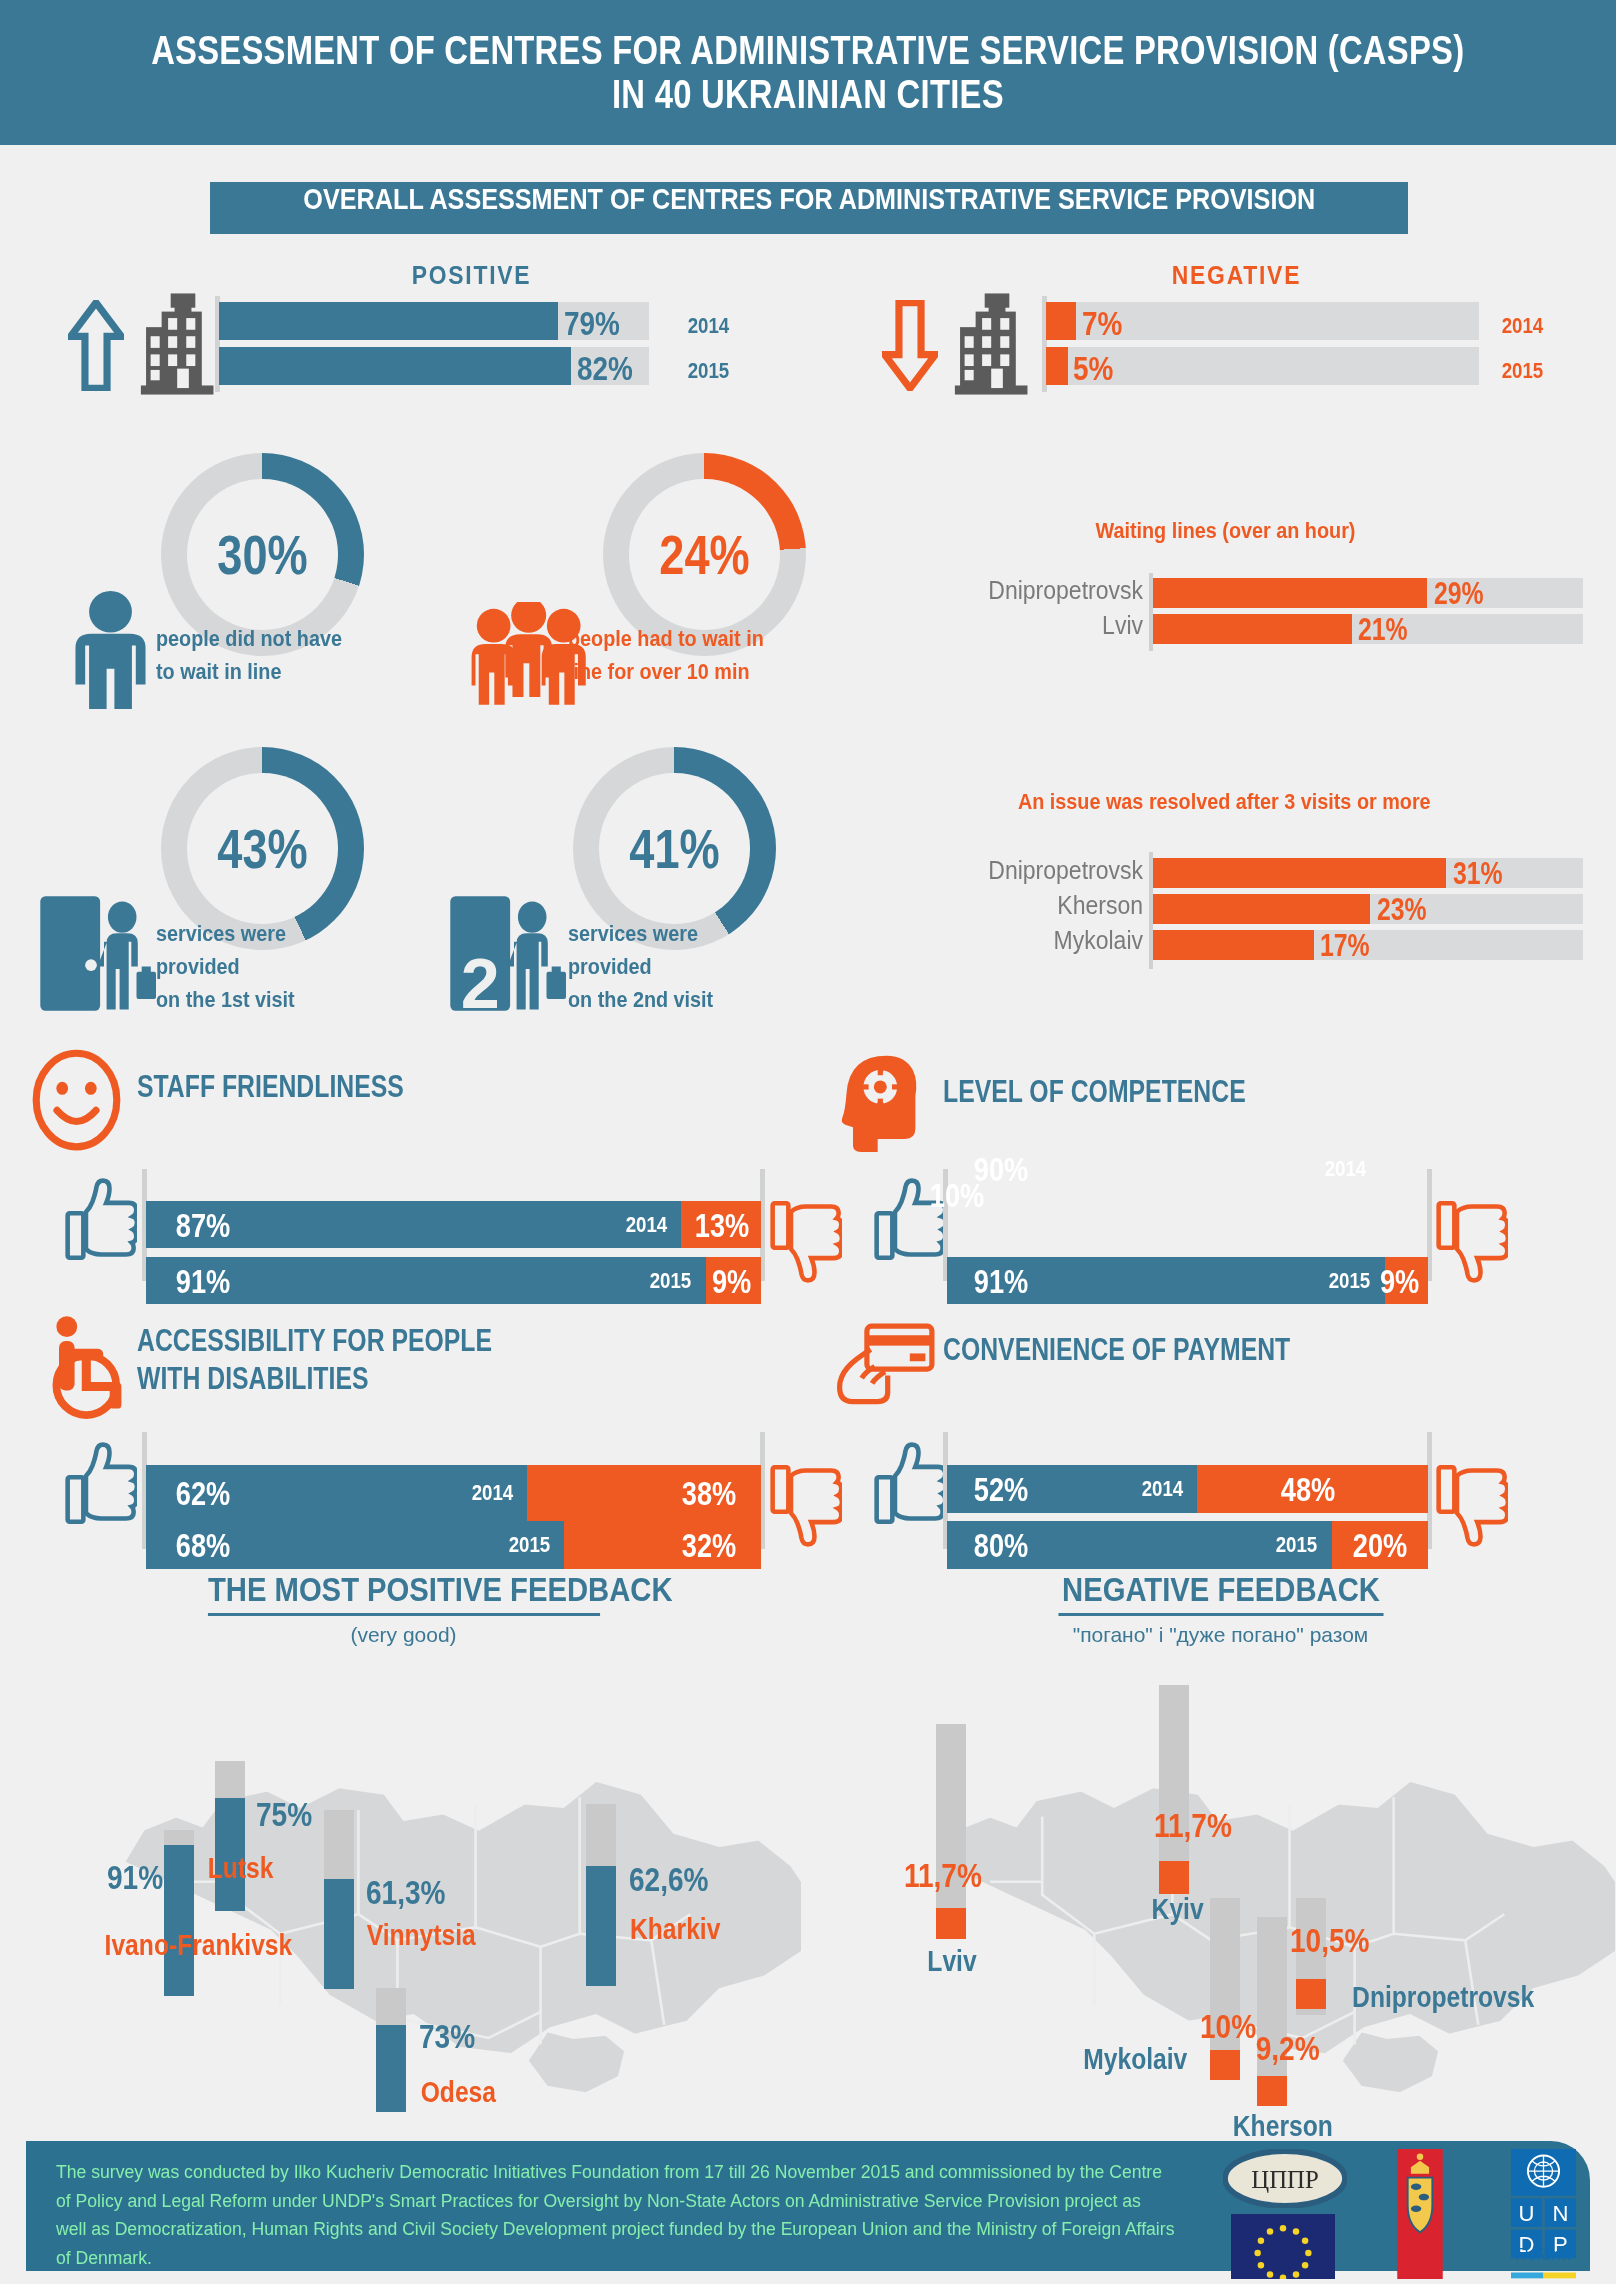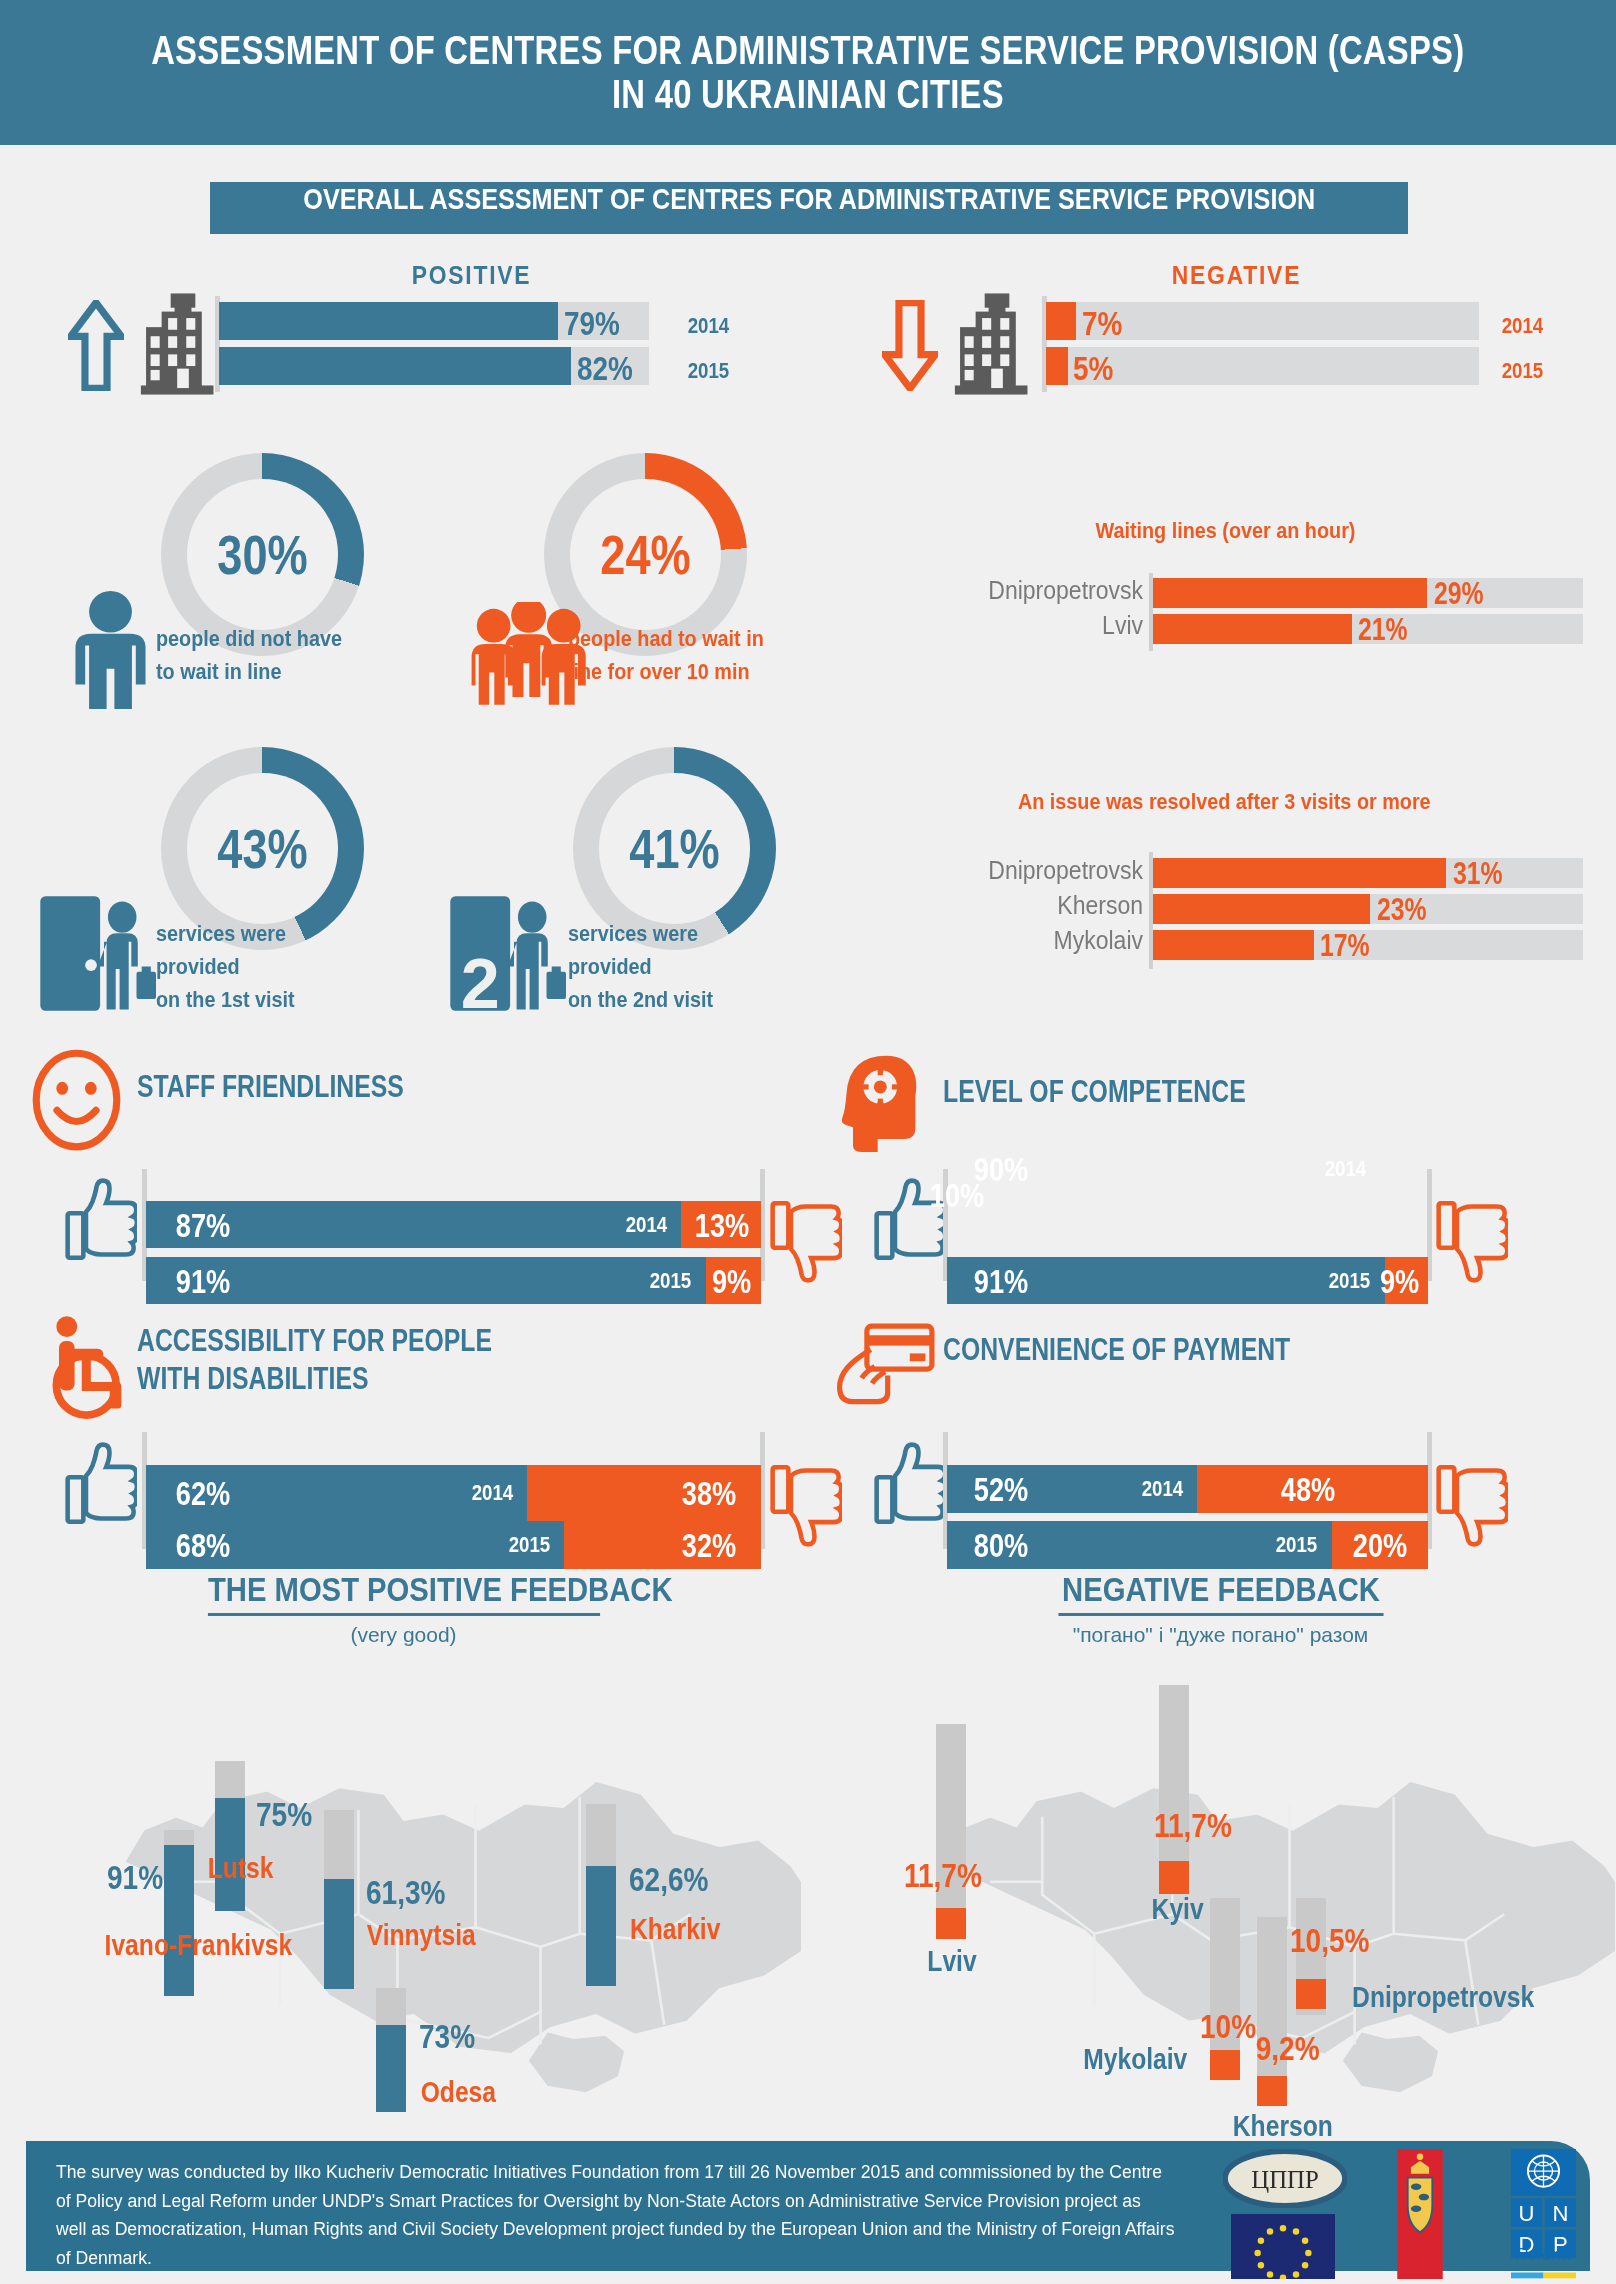--- a/index.html
+++ b/index.html
@@ -70,21 +70,21 @@
   
   .map-title { position:absolute; font-weight:bold; font-size:34px; color:#3a7895; text-align:center; transform:scaleX(.86); border-bottom:3.3px solid #3a7895; padding-bottom:3.9px; white-space:nowrap; }
   .map-sub { position:absolute; font-size:21px; color:#3a7895; text-align:center; width:391px; }
   .vbar-grey { position:absolute; background:#c9c9c9; }
   .vbar-fill { position:absolute; }
   .vb-pct { position:absolute; font-weight:bold; font-size:33px; transform:scaleX(.85); white-space:nowrap; }
   .vb-city { position:absolute; font-weight:bold; font-size:29px; transform:scaleX(.85); white-space:nowrap; }
 
   
   #footer { position:absolute; left:26px; top:2141px; width:1564px; height:130px; background:#2d7191; border-radius:0 39px 0 0; }
-  #footer p { color:#ffffff; font-size:17.6px; line-height:1.62; width:1120px; margin:17px 0 0 30px; }
+  #footer p { color:#86efac; font-size:17.6px; line-height:1.62; width:1120px; margin:17px 0 0 30px; }
   .logo { position:absolute; }
 </style>
 </head>
 <body>
 
 <div id="header">
   <div class="t">ASSESSMENT OF CENTRES FOR ADMINISTRATIVE SERVICE PROVISION (CASPS)</div>
   <div class="t">IN 40 UKRAINIAN CITIES</div>
 </div>
 
@@ -172,21 +172,21 @@
 </div>
 <svg style="position:absolute;left:65px;top:591px;" width="91" height="120" viewBox="0 0 140 185">
   <ellipse cx="70" cy="32" rx="33" ry="32" fill="#3a7895"></ellipse>
   <path d="M16 88 q0-22 24-22 h60 q24 0 24 22 v56 h-15 v-60 h-6 v98 h-27 v-62 h-12 v62 h-27 v-98 h-6 v60 h-15 z" fill="#3a7895"></path>
 </svg>
 <div class="donut-cap blue" style="left:156px; top:622px;">
   <div>people did not have</div>
   <div>to wait in line</div>
 </div>
 
-<div class="donut" id="d1" style="left: 544px; top: 453px; width: 203px; height: 203px; background: conic-gradient(rgb(239, 90, 35) 0deg, rgb(239, 90, 35) 86.4deg, rgb(214, 215, 216) 86.4deg, rgb(214, 215, 216) 360deg);">
+<div class="donut" id="d1" style="left: 603px; top: 453px; width: 203px; height: 203px; background: conic-gradient(rgb(239, 90, 35) 0deg, rgb(239, 90, 35) 86.4deg, rgb(214, 215, 216) 86.4deg, rgb(214, 215, 216) 360deg);">
     <div style="position: absolute; left: 13%; top: 13%; width: 74%; height: 74%; border-radius: 50%; background: rgb(240, 240, 240);"></div>
   <div class="lbl orange">24%</div>
 </div>
 <svg style="position:absolute;left:469px;top:602px;" width="120" height="111" viewBox="0 0 185 170">
   <ellipse cx="38" cy="36" rx="26" ry="26" fill="#ef5a23"></ellipse>
   <path d="M4 84 q0-20 22-20 h24 q22 0 22 20 v44 h-12 v-48 h-5 v78 h-16 v-50 h-8 v50 h-16 v-78 h-5 v48 h-6 z" fill="#ef5a23"></path>
   <ellipse cx="146" cy="36" rx="26" ry="26" fill="#ef5a23"></ellipse>
   <path d="M112 84 q0-20 22-20 h24 q22 0 22 20 v44 h-12 v-48 h-5 v78 h-16 v-50 h-8 v50 h-16 v-78 h-5 v48 h-6 z" fill="#ef5a23"></path>
   <ellipse cx="92" cy="20" rx="27" ry="27" fill="#ef5a23"></ellipse>
   <path d="M56 70 q0-21 23-21 h26 q23 0 23 21 v46 h-13 v-50 h-5 v80 h-17 v-52 h-9 v52 h-17 v-80 h-5 v50 h-6 z" fill="#ef5a23"></path>

